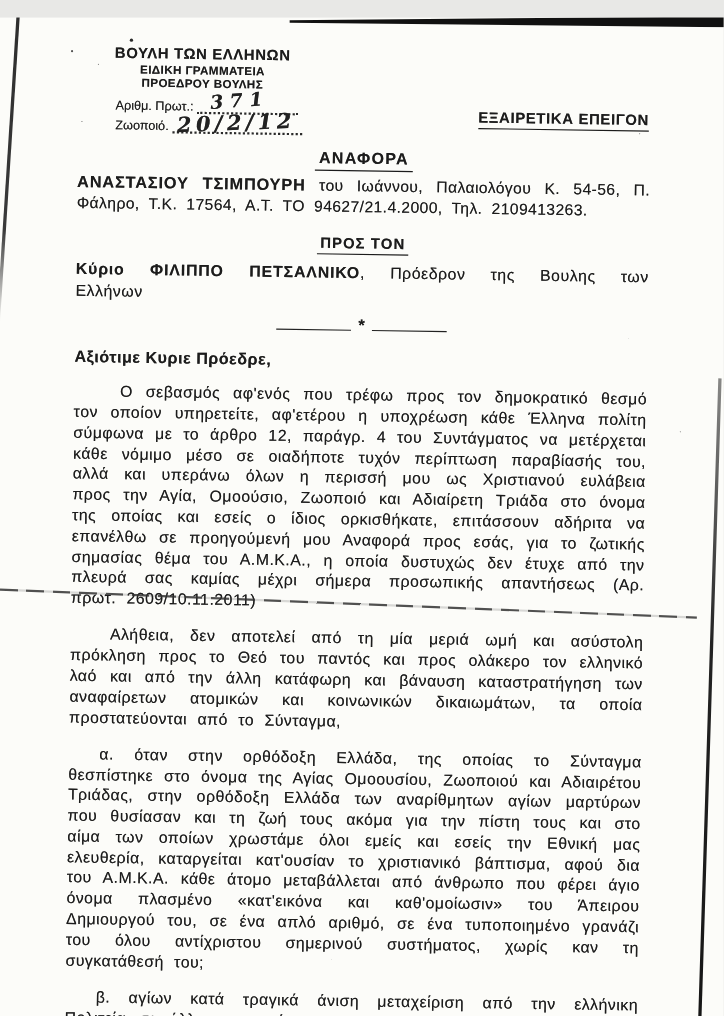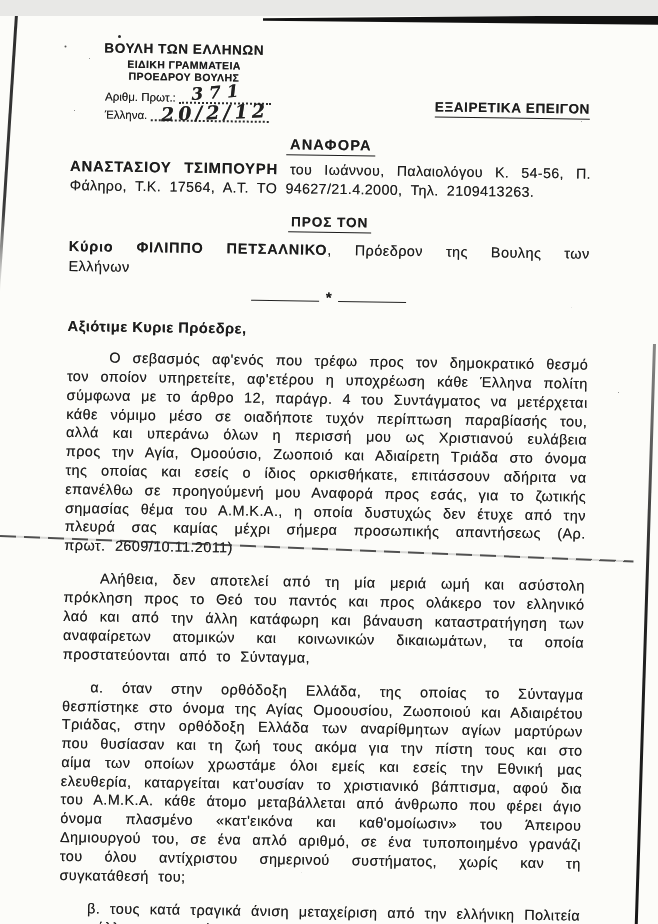--- a/index.html
+++ b/index.html
@@ -105,21 +105,21 @@
         <div class="lh1">ΒΟΥΛΗ ΤΩΝ ΕΛΛΗΝΩΝ</div>
         <div class="lh2">ΕΙΔΙΚΗ ΓΡΑΜΜΑΤΕΙΑ</div>
         <div class="lh3">ΠΡΟΕΔΡΟΥ ΒΟΥΛΗΣ</div>
         <div class="lh-fields">
           <div class="lh-field">
             <span>Αριθμ. Πρωτ.:</span>
             <span class="dotline dot-proto"></span>
             <span class="handwrite hw-proto">371</span>
           </div>
           <div class="lh-field">
-            <span>Έλληνα.</span>
+            <span>Ζωοποιό.</span>
             <span class="dotline dot-date"></span>
             <span class="handwrite hw-date">20/2/12</span>
           </div>
         </div>
       </div>
       <div class="urgency">ΕΞΑΙΡΕΤΙΚΑ ΕΠΕΙΓΟΝ</div>
     </div>
 
     <div class="doc-title">
       <span>ΑΝΑΦΟΡΑ</span>
@@ -140,21 +140,21 @@
     </div>
 
     <p class="salutation">Αξιότιμε Κυριε Πρόεδρε,</p>
 
     <p class="bp p1">Ο σεβασμός αφ'ενός που τρέφω προς τον δημοκρατικό θεσμό τον οποίον υπηρετείτε,  αφ'ετέρου η υποχρέωση κάθε Έλληνα πολίτη σύμφωνα με το άρθρο 12, παράγρ. 4 του Συντάγματος να μετέρχεται κάθε νόμιμο μέσο σε οιαδήποτε τυχόν περίπτωση παραβίασής του, αλλά και υπεράνω όλων η περισσή μου ως Χριστιανού ευλάβεια προς την Αγία, Ομοούσιο, Ζωοποιό και Αδιαίρετη Τριάδα στο όνομα της οποίας και εσείς ο ίδιος ορκισθήκατε, επιτάσσουν αδήριτα να επανέλθω σε προηγούμενή μου Αναφορά προς εσάς, για το ζωτικής σημασίας θέμα του Α.Μ.Κ.Α., η οποία δυστυχώς δεν έτυχε από την πλευρά σας καμίας μέχρι σήμερα προσωπικής απαντήσεως (Αρ. πρωτ. 2609/10.11.2011)</p>
 
     <p class="bp p2">Αλήθεια, δεν αποτελεί από τη μία μεριά ωμή και ασύστολη πρόκληση προς το Θεό του παντός και προς ολάκερο τον ελληνικό λαό και από την άλλη κατάφωρη και βάναυση καταστρατήγηση των αναφαίρετων ατομικών και κοινωνικών δικαιωμάτων, τα οποία προστατεύονται από το Σύνταγμα,</p>
 
     <p class="bp p3"><span class="b">α. όταν</span><span> στην ορθόδοξη Ελλάδα, της οποίας το Σύνταγμα θεσπίστηκε στο όνομα της Αγίας Ομοουσίου, Ζωοποιού και Αδιαιρέτου Τριάδας, στην ορθόδοξη Ελλάδα των αναρίθμητων αγίων μαρτύρων που θυσίασαν και τη ζωή τους ακόμα για την πίστη τους και στο αίμα των οποίων χρωστάμε όλοι εμείς και εσείς την Εθνική μας ελευθερία, καταργείται κατ'ουσίαν το χριστιανικό βάπτισμα, αφού δια του Α.Μ.Κ.Α. κάθε άτομο μεταβάλλεται από άνθρωπο που φέρει άγιο όνομα πλασμένο «κατ'εικόνα και καθ'ομοίωσιν» του Άπειρου Δημιουργού του, σε ένα απλό αριθμό, σε ένα τυποποιημένο γρανάζι του όλου αντίχριστου σημερινού συστήματος, χωρίς καν τη συγκατάθεσή του;</span></p>
 
-    <p class="bp p4"><span class="b">β. τους</span><span> κατά τραγικά άνιση μεταχείριση από την ελλήνικη Πολιτεία σε άλλες περιπτώσεις μειονοτικών ομάδων, που για λόγους θρησκευτικής συνείδησης, αρνούνται να εφαρμόσουν τους ισχύοντες για όλους ανεξαίρετα τους Έλληνες νόμους (π.χ. οι</span></p>
+    <p class="bp p4"><span class="b">β. αγίων</span><span> κατά τραγικά άνιση μεταχείριση από την ελλήνικη Πολιτεία σε άλλες περιπτώσεις μειονοτικών ομάδων, που για λόγους θρησκευτικής συνείδησης, αρνούνται να εφαρμόσουν τους ισχύοντες για όλους ανεξαίρετα τους Έλληνες νόμους (π.χ. οι</span></p>
 
   </div>
 
   <div class="art art-topbar"></div>
   <div class="art art-leftline"></div>
   <div class="art art-rightline"></div>
   <div class="art art-crease"></div>
   <div class="art art-speckles"></div>
 
 </div>

